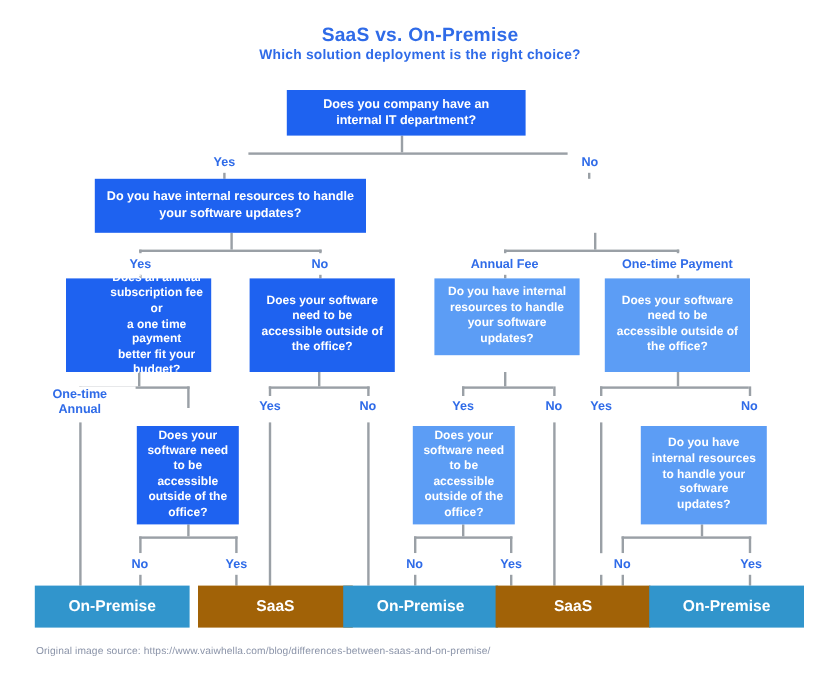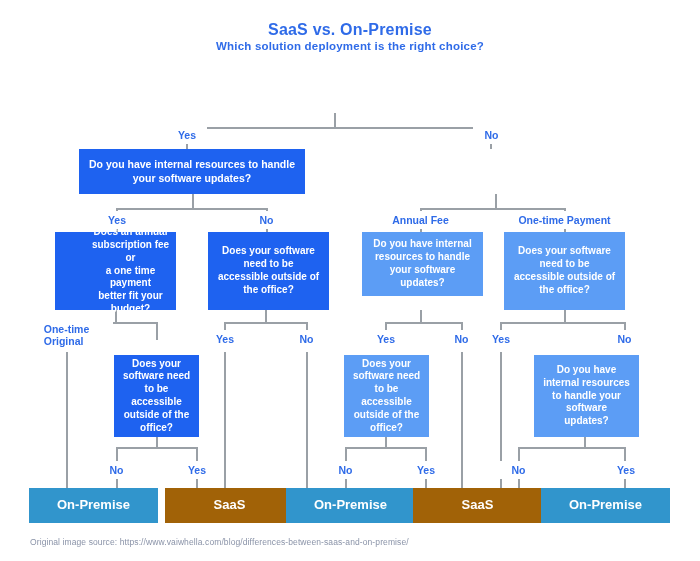--- a/index.html
+++ b/index.html
@@ -60,21 +60,21 @@
   .node.teal       { background: #3195CC; }
   .node.green      { background: #a16207; }
 
   
   .chip {
     position: absolute;
     box-sizing: border-box;
     display: flex;
     align-items: center;
     justify-content: center;
-    text-align: left;
+    text-align: center;
     background: #ffffff;
     color: #2F6BE8;
     font-weight: bold;
     font-size: 10.5px;
     line-height: 1.15;
     white-space: pre-line;
     z-index: 5;
   }
 
   
@@ -151,20 +151,22 @@
   <div class="vline" style="left:345px; top:478px; height:10px;"></div>
   <div class="vline" style="left:425px; top:478px; height:10px;"></div>
 
   <div class="vline" style="left:584px; top:437px; height:10px;"></div>
   <div class="hline" style="left:518px; top:447px; width:108px;"></div>
   <div class="vline" style="left:518px; top:447px; height:14px;"></div>
   <div class="vline" style="left:624px; top:447px; height:14px;"></div>
   <div class="vline" style="left:518px; top:478px; height:10px;"></div>
   <div class="vline" style="left:624px; top:478px; height:10px;"></div>
 
+  <div class="node blue-dark" style="left:239px; top:75px; width:199px; height:38px; font-size:10.5px;">Does you company have an
+internal IT department?</div>
 
   <div class="node blue-dark" style="left:79px; top:149px; width:226px; height:45px; font-size:10.5px;">Do you have internal resources to handle
 your software updates?</div>
 
 
   <div class="node blue-dark" style="left:55px; top:232px; width:121px; height:78px; font-size:10px;padding-left:36px;">Does an annual
 subscription fee or
 a one time payment
 better fit your budget?</div>
 
@@ -204,21 +206,21 @@
   <div class="chip" style="left:167px; top:126px; width:40px; height:18px;">Yes</div>
   <div class="chip" style="left:473px; top:126px; width:37px; height:18px;">No</div>
 
   <div class="chip" style="left:97px;  top:211px; width:40px; height:18px;">Yes</div>
   <div class="chip" style="left:248px; top:211px; width:37px; height:18px;">No</div>
 
   <div class="chip" style="left:362px; top:211px; width:117px; height:18px;">Annual Fee</div>
   <div class="chip" style="left:504px; top:211px; width:121px; height:18px;">One-time Payment</div>
 
   <div class="chip" style="left:20px;  top:322px; width:93px; height:26px;">One-time
-Original</div>
+Annual</div>
 
   <div class="chip" style="left:205px; top:330px; width:40px; height:18px;">Yes</div>
   <div class="chip" style="left:288px; top:330px; width:37px; height:18px;">No</div>
 
   <div class="chip" style="left:366px; top:330px; width:40px; height:18px;">Yes</div>
   <div class="chip" style="left:443px; top:330px; width:37px; height:18px;">No</div>
 
   <div class="chip" style="left:481px; top:330px; width:40px; height:18px;">Yes</div>
   <div class="chip" style="left:606px; top:330px; width:37px; height:18px;">No</div>
 

